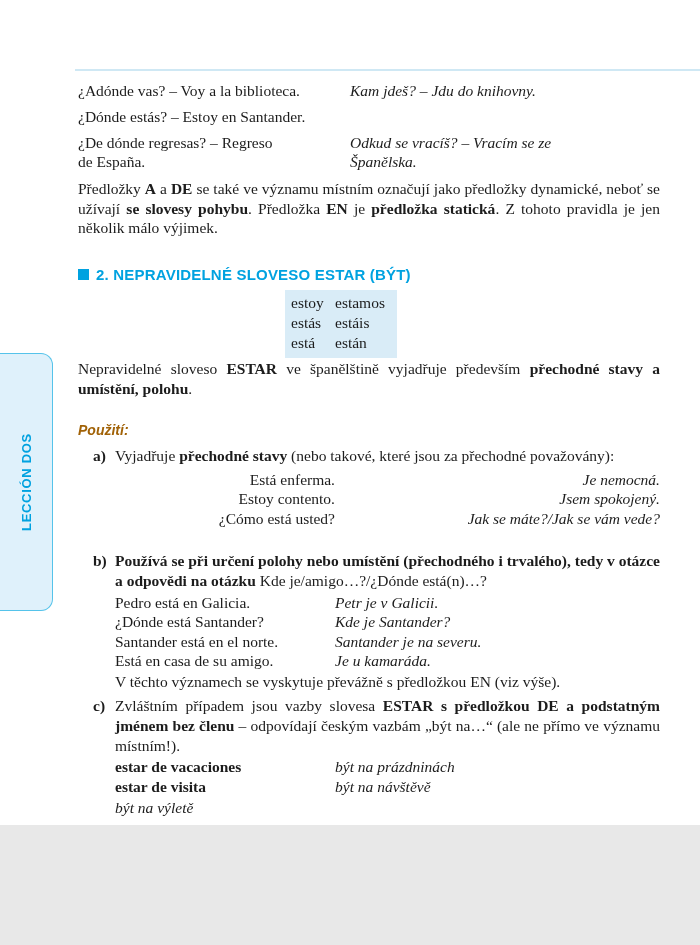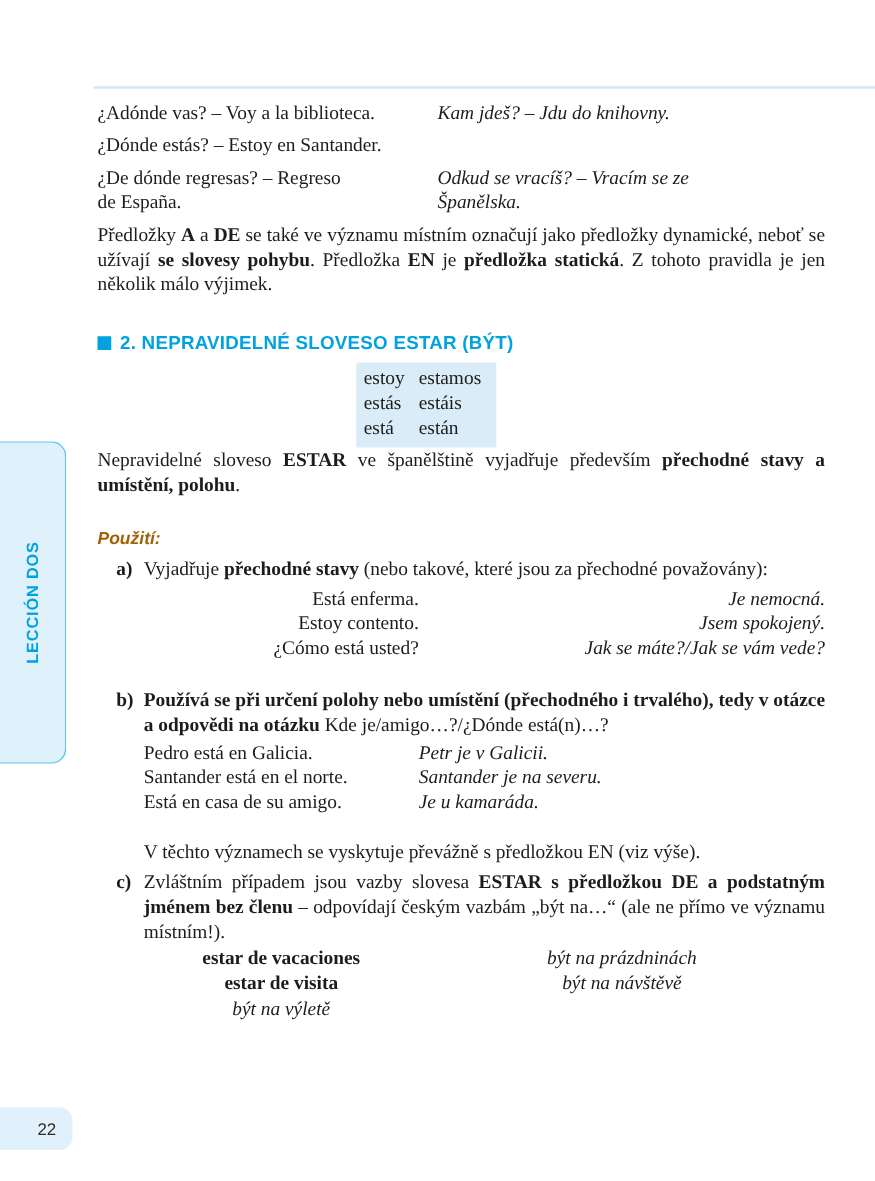--- a/index.html
+++ b/index.html
@@ -1,17 +1,17 @@
 <!DOCTYPE html>
 <html lang="cs" style="--accent: #00a2e0; --rule: #cfe8f4; --table_bg: #d9ecf7; --tab_bg: #dff1fb; --tab_border: #55c3ea; --pagetab_bg: #e1f1fb;"><head>
 <meta charset="utf-8">
 <style>
   html,body{margin:0;padding:0;background:#e8e8e8;}
   .page{
-    position:relative;width:700px;height:945px;background:#ffffff;
+    position:relative;width:700px;height:825px;background:#ffffff;
     font-family:"Liberation Serif","DejaVu Serif",serif;
     color:#1c1c1c;overflow:hidden;margin:0 auto;
   }
   .b{font-weight:bold;}
 
   .top-rule{position:absolute;left:75px;right:0;top:69px;height:2px;background:var(--rule);}
 
   
   .intro{position:absolute;left:78px;top:81px;width:582px;font-size:15.5px;line-height:19px;}
   .intro .xrow{display:grid;grid-template-columns:272px 1fr;margin-bottom:7px;}
@@ -46,21 +46,21 @@
   .item .ilabel{font-weight:bold;}
   .item .itext{text-align:justify;}
 
   .examples{position:absolute;left:115px;width:545px;font-size:15.5px;}
   .ex-a{top:470px;line-height:19.3px;text-align:right;}
   .ex-b{top:593px;line-height:19.3px;}
   .examples .xrow{display:grid;grid-template-columns:220px 1fr;}
 
   .note{position:absolute;left:115px;top:673px;font-size:15.5px;}
 
-  .phrases{position:absolute;left:115px;top:757px;width:545px;font-size:15.5px;line-height:20.4px;text-align:center;}
+  .phrases{position:absolute;left:115px;top:757px;width:545px;font-size:15.5px;line-height:20.4px;}
   .phrases .xrow{display:grid;grid-template-columns:220px 1fr;}
   .phrases .es{font-weight:bold;}
 
   .side-tab{
     position:absolute;left:0;top:353px;width:53px;height:258px;
     background:var(--tab_bg);border:1.5px solid var(--tab_border);border-left:none;
     border-radius:0 12px 12px 0;box-sizing:border-box;
   }
   .side-tab span{
     position:absolute;left:50%;top:50%;
@@ -152,20 +152,24 @@
       <span class="ilabel">b)</span>
       <span class="itext"><span class="b">Používá se při určení polohy nebo umístění (přechodného i trvalého), tedy v otázce a odpovědi na otázku </span><span>Kde je/amigo…?/¿Dónde está(n)…?</span></span>
     </div>
   </div>
   <div class="examples ex-b">
     <div class="xrow">
       <div class="es">Pedro está en Galicia.</div>
       <div class="cz">Petr je v Galicii.</div>
     </div>
     <div class="xrow">
+      <div class="es">¿Dónde está Santander?</div>
+      <div class="cz">Kde je Santander?</div>
+    </div>
+    <div class="xrow">
       <div class="es">Santander está en el norte.</div>
       <div class="cz">Santander je na severu.</div>
     </div>
     <div class="xrow">
       <div class="es">Está en casa de su amigo.</div>
       <div class="cz">Je u kamaráda.</div>
     </div>
   </div>
 
   <div class="note">V těchto významech se vyskytuje převážně s předložkou EN (viz výše).</div>

